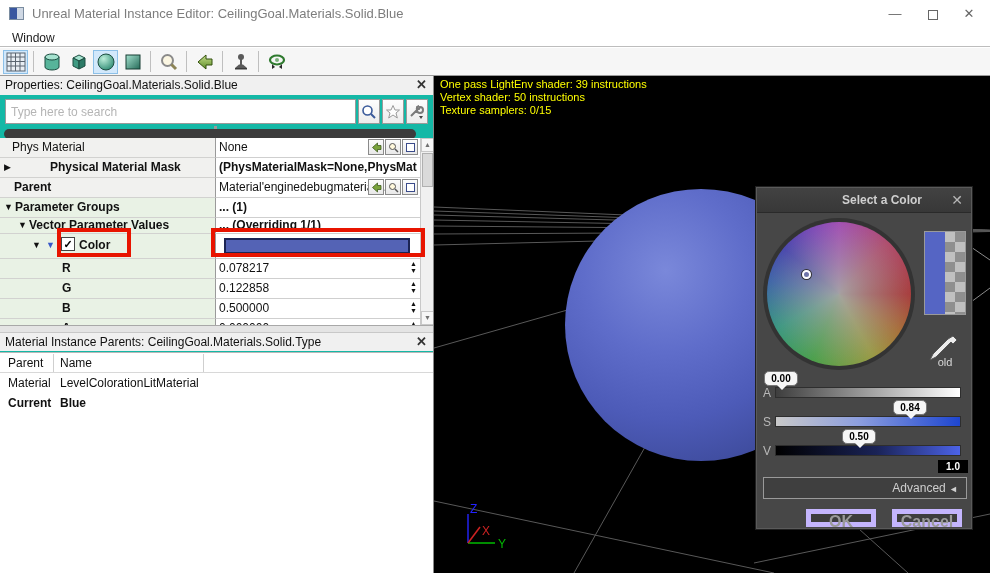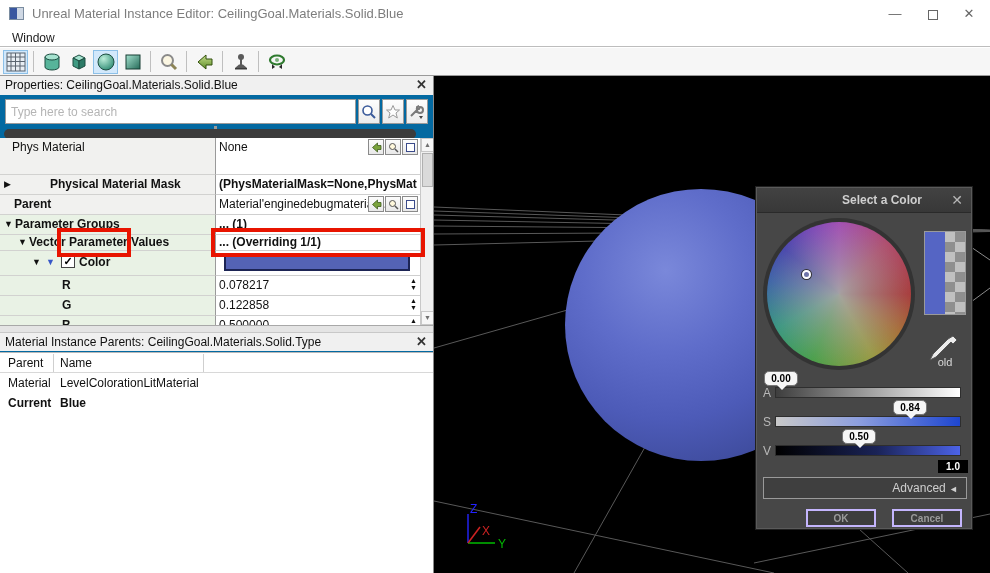--- a/index.html
+++ b/index.html
@@ -16,21 +16,21 @@
   .btn-close { right:4px; }
   .max-glyph { display:inline-block; width:10px; height:10px; border:1px solid #666; vertical-align:middle; }
   .menubar { position:absolute; left:0; top:28px; width:990px; height:19px; background:#fff; border-bottom:1px solid #bdbdbd; }
   .menu-item { position:absolute; left:8px; top:2px; font-size:12px; color:#1a1a1a; padding:1px 4px; }
   .toolbar { position:absolute; left:0; top:48px; width:990px; height:28px; background:#f6f6f6; border-bottom:1px solid #9a9a9a; display:flex; align-items:center; padding-left:2px; }
   .tb-btn { width:25px; height:24px; margin:0 1px; display:flex; align-items:center; justify-content:center; border:1px solid transparent; }
   .tb-btn.selected { background:#d2e8fb; border:1px solid #8cc0e8; }
   .tb-sep { width:1px; height:21px; background:#bfbfbf; margin:0 4px; }
 
   
-  .left-panel { position:absolute; left:0; top:76px; width:433px; height:497px; background:#0369a1; }
+  .left-panel { position:absolute; left:0; top:76px; width:433px; height:497px; background:#14b8a6; }
   .v-divider { position:absolute; left:433px; top:76px; width:1px; height:497px; background:#8a8a8a; }
   .panel-header { position:absolute; left:0; width:433px; height:19px; background:#f0f0f0; }
   .panel-header .ph-text { position:absolute; left:5px; top:2px; font-size:12px; color:#111; }
   .panel-close { position:absolute; right:6px; top:1px; font-size:13px; font-weight:bold; color:#333; }
   .search-row { position:absolute; left:0; top:20px; width:433px; height:32px; }
   .search-input { position:absolute; left:5px; top:3px; width:351px; height:25px; border:1px solid #9a9a9a; font-size:12px; padding:0 5px; font-family:"Liberation Sans",sans-serif; color:#222; background:#fff; }
   .search-input::placeholder { color:#b5b5b5; }
   .mini-btn { position:absolute; top:3px; width:22px; height:25px; border:1px solid #9a9a9a; background:linear-gradient(#fdfdfd,#ececec); display:flex; align-items:center; justify-content:center; }
   .col-grip { position:absolute; left:214px; top:50px; width:3px; height:5px; background:#9a9a9a; }
   .obj-bar { position:absolute; left:4px; top:53px; width:412px; height:10px; background:#3c3c3c; border-radius:5px; }
@@ -91,21 +91,21 @@
   .slider-label { position:absolute; left:7px; color:#b8b8b8; font-size:12px; }
   .track { position:absolute; left:19px; width:186px; height:11px; border:1px solid #2e2e2e; }
   .track-a { background:linear-gradient(90deg,#3e3e3e,#ffffff); }
   .track-s { background:linear-gradient(90deg,#c9c9c9,#8c9ede 45%,#1e46d0); }
   .track-v { background:linear-gradient(90deg,#000,#1a2357 55%,#4c63e8); }
   .bubble { position:absolute; width:34px; height:15px; background:#f6f6f6; border:1px solid #777; border-radius:5px; font-size:10px; font-weight:bold; color:#000; text-align:center; line-height:13px; z-index:2; }
   .bubble:after { content:""; position:absolute; left:12px; bottom:-5px; border:5px solid transparent; border-top-color:#f6f6f6; border-bottom:none; }
   .range-max { position:absolute; left:182px; width:30px; height:13px; background:#000; color:#fff; font-size:10px; font-weight:bold; text-align:center; line-height:13px; }
   .adv-bar { position:absolute; left:7px; top:290px; width:204px; height:22px; background:#3f3f3f; border:1px solid #9a9a9a; color:#cfcfcf; font-size:12px; text-align:right; line-height:20px; padding-right:8px; }
   .adv-arrow { font-size:9px; }
-  .dlg-btn { position:absolute; top:322px; width:70px; height:18px; background:#3d3d3d; border:2px solid #c4b5fd; color:#9a9a9a; font-size:10px; font-weight:bold; text-align:center; line-height:16px; }
+  .dlg-btn { position:absolute; top:322px; width:70px; height:18px; background:#3d3d3d; border:5px solid #c4b5fd; color:#9a9a9a; font-size:16px; font-weight:bold; text-align:center; line-height:16px; }
 </style>
 </head>
 <body>
 
 <div class="titlebar">
   <span class="app-icon"></span>
   <span class="title-text">Unreal Material Instance Editor: CeilingGoal.Materials.Solid.Blue</span>
   <span class="win-btn btn-min">—</span>
   <span class="win-btn btn-max"><span class="max-glyph"></span></span>
   <span class="win-btn btn-close">✕</span>
@@ -223,21 +223,21 @@
         <polygon points="11,12 15,12 13,15" fill="#444"></polygon>
       </svg>
     </span>
   </div>
 
   <span class="col-grip"></span>
   <div class="obj-bar"></div>
 
   <div class="prop-grid">
 
-    <div class="pg-row" style="height:37px;">
+    <div class="pg-row" style="height:20px;">
       <div class="pg-name">
           <span class="nm" style="left:12px;">Phys Material</span>
         </div>
       <div class="pg-val"><span>None</span>
         <span class="val-icons">
           <span class="vic">
               <svg width="11" height="11">
                 <path d="M6.5 1 L1.5 5.5 L6.5 10 L6.5 7.5 L10 7.5 L10 3.5 L6.5 3.5 Z" fill="#7aa33c" stroke="#3c5c1c" stroke-width="0.8"></path>
               </svg>
             </span>
@@ -415,20 +415,25 @@
       <line x1="415" y1="444" x2="474" y2="497"></line>
     </g>
     <g stroke="#8a8a8a" stroke-width="1" fill="none">
       <line x1="537" y1="171" x2="556" y2="184"></line>
       <line x1="537" y1="226" x2="556" y2="212"></line>
     </g>
   </svg>
 
   <div class="sphere"></div>
 
+  <div class="stats">
+    <div>One pass LightEnv shader: 39 instructions</div>
+    <div>Vertex shader: 50 instructions</div>
+    <div>Texture samplers: 0/15</div>
+  </div>
 
   <svg class="axis-svg" width="556" height="497">
     <line x1="34" y1="467" x2="34" y2="438" stroke="#2222ee" stroke-width="1.5"></line>
     <line x1="34" y1="467" x2="61" y2="467" stroke="#00bb00" stroke-width="1.5"></line>
     <line x1="34" y1="467" x2="46" y2="451" stroke="#cc2222" stroke-width="1.5"></line>
     <text x="36" y="437" fill="#2222ff" font-size="12">Z</text>
     <text x="48" y="459" fill="#cc2222" font-size="12">X</text>
     <text x="64" y="472" fill="#00bb00" font-size="12">Y</text>
   </svg>
 </div>

